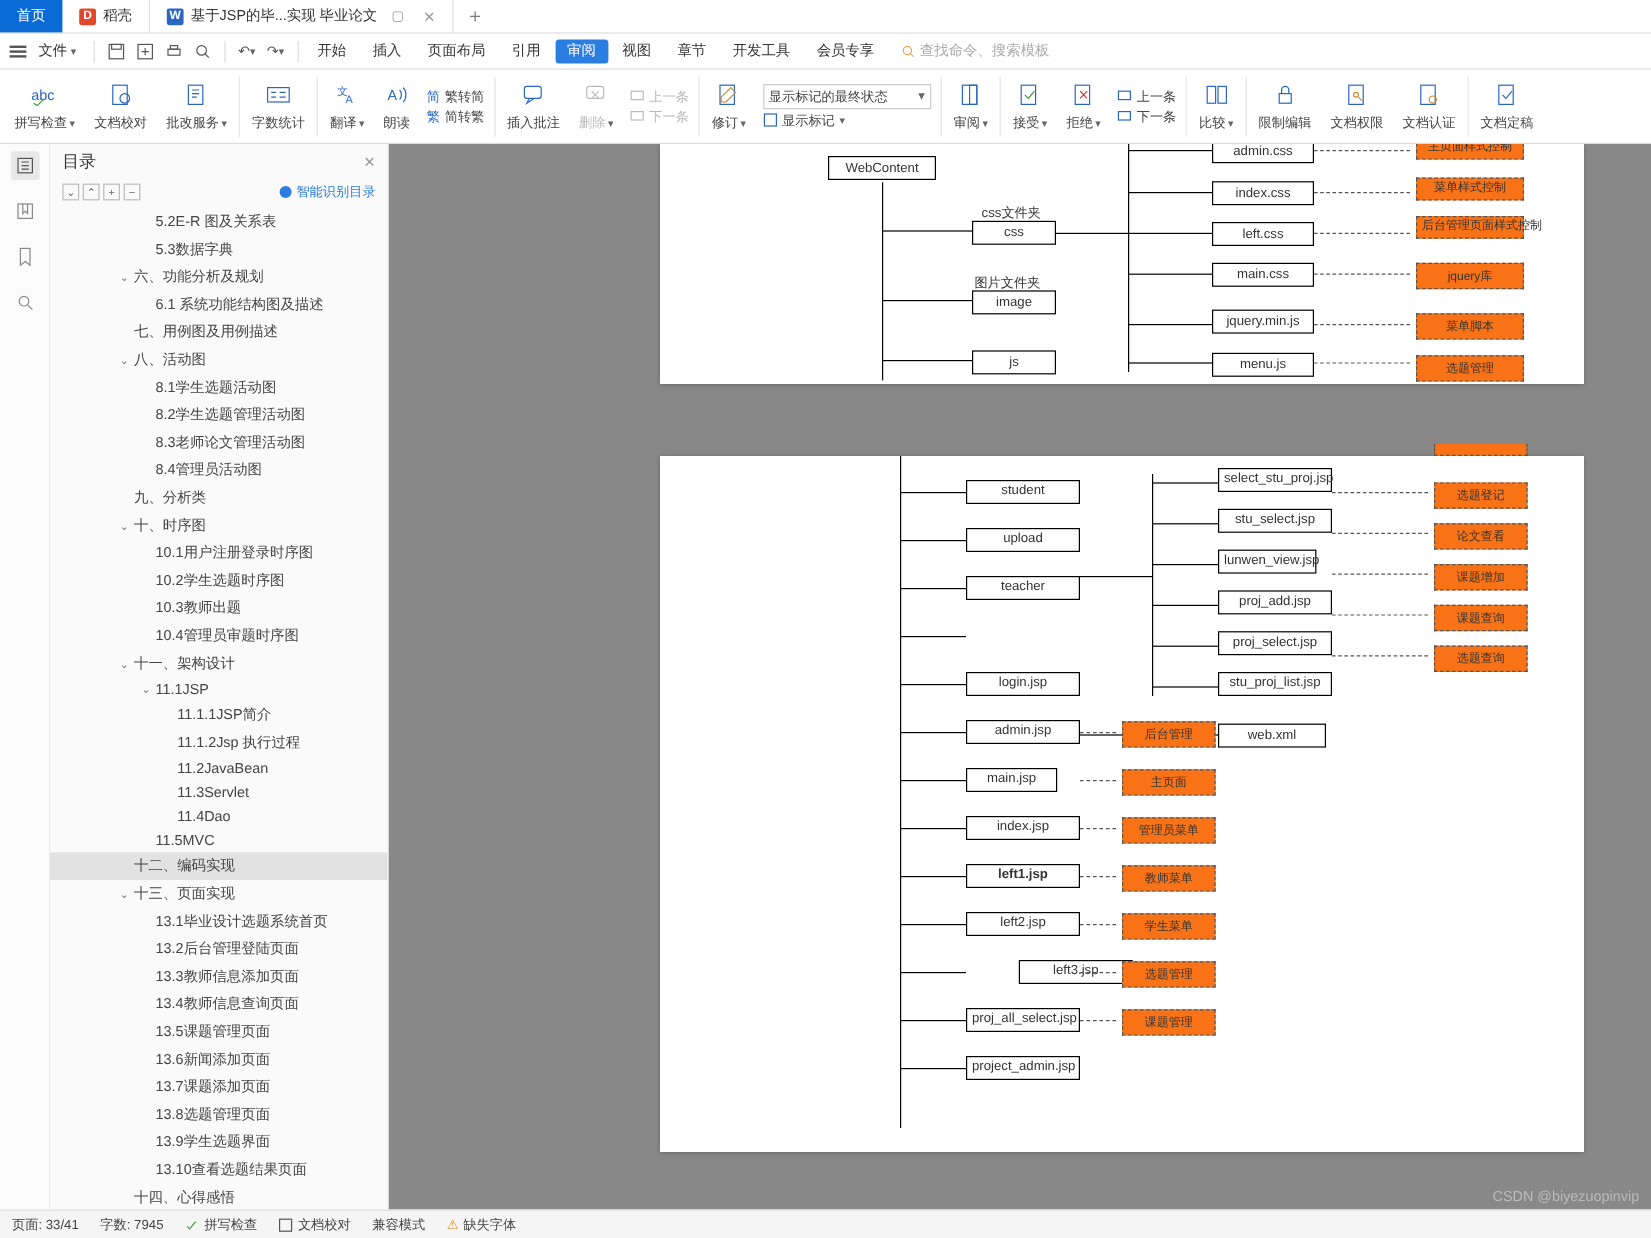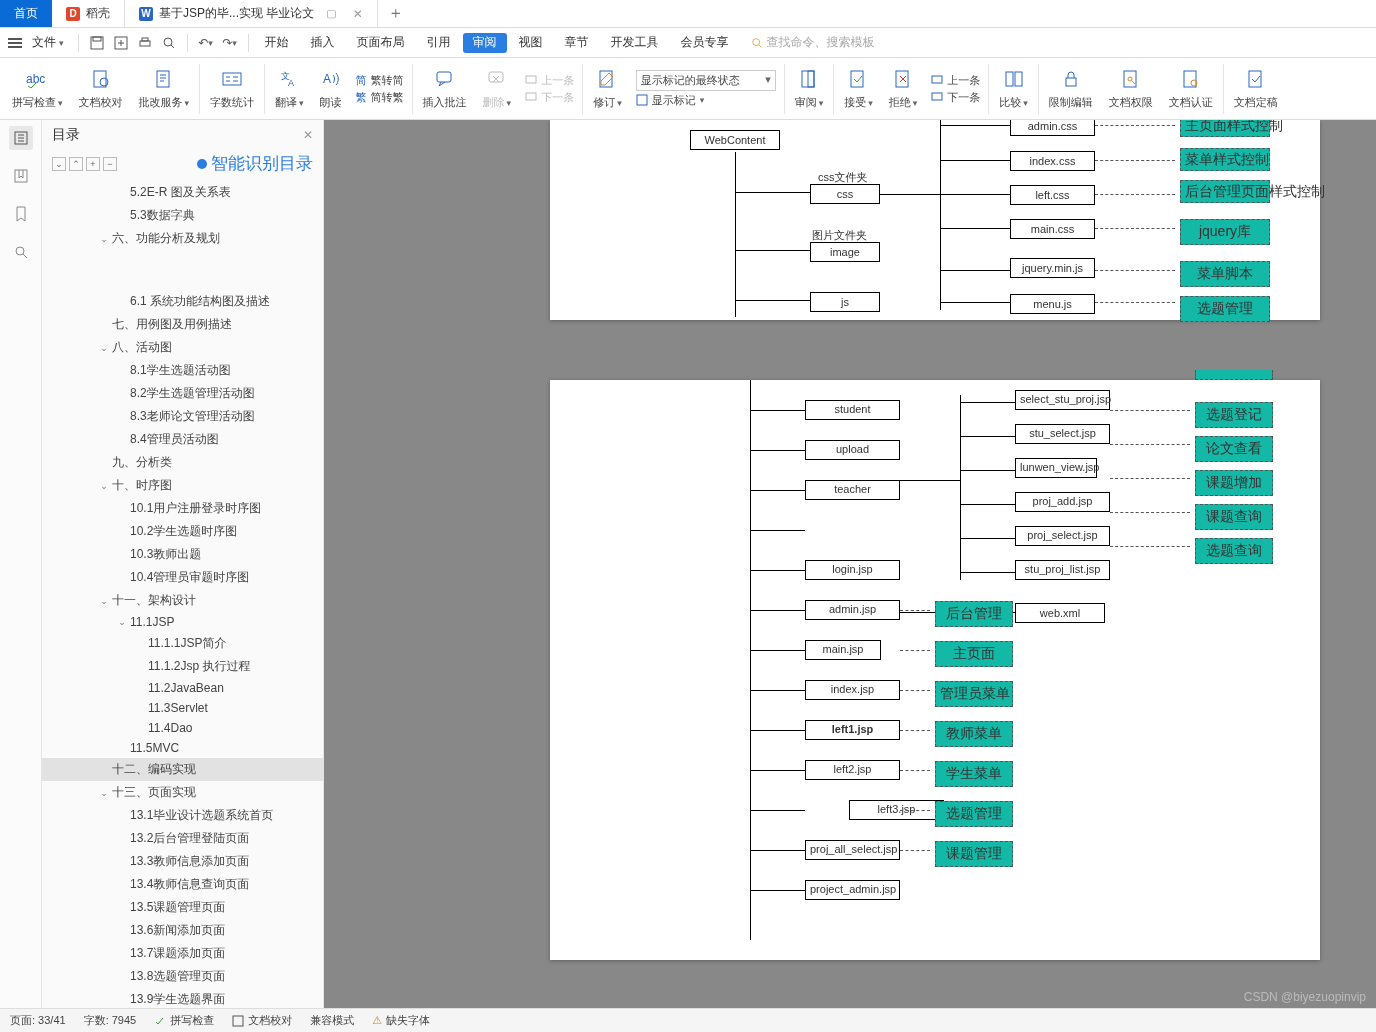--- a/index.html
+++ b/index.html
@@ -37,35 +37,35 @@
 .leftbar{width:42px;background:#fbfbfb;border-right:1px solid #e5e5e5;display:flex;flex-direction:column;align-items:center;padding-top:6px;gap:14px;}
 .leftbar .lico{width:24px;height:24px;display:flex;align-items:center;justify-content:center;color:#666;cursor:pointer;border-radius:3px;}
 .leftbar .lico.active{background:#e8e8e8;}
 .tocpanel{width:282px;border-right:1px solid #e5e5e5;display:flex;flex-direction:column;background:#fafafa;}
 .tochdr{display:flex;align-items:center;padding:6px 10px;justify-content:space-between;}
 .tochdr .ttl{font-size:14px;}
 .tochdr .x{color:#999;cursor:pointer;}
 .tocctl{display:flex;align-items:center;padding:2px 10px 6px;justify-content:space-between;}
 .tocctl .icons{display:flex;gap:3px;}
 .tocctl .icons span{width:14px;height:14px;border:1px solid #bbb;display:inline-flex;align-items:center;justify-content:center;font-size:9px;color:#666;cursor:pointer;}
-.tocctl .smart{color:#2a7de1;font-size:17px;display:flex;align-items:center;gap:4px;cursor:pointer;}
+.tocctl .smart{color:#2a7de1;font-size:11px;display:flex;align-items:center;gap:4px;cursor:pointer;}
 .tocctl .smart .dot{width:10px;height:10px;background:#2a7de1;border-radius:50%;}
 .toclist{flex:1;overflow:auto;position:relative;}
 .toclist::-webkit-scrollbar{width:10px;}
 .toclist::-webkit-scrollbar-thumb{background:#ccc;border-radius:5px;}
 .toci{padding:3px 6px 3px 0;font-size:12px;color:#444;white-space:nowrap;cursor:pointer;display:flex;align-items:center;}
 .toci.sel{background:#e2e2e2;}
 .toci .ar{width:12px;display:inline-block;text-align:center;color:#777;font-size:9px;margin-right:2px;}
 .docarea{flex:1;background:#888;overflow:auto;position:relative;padding:0 0 0 170px;}
 .page{background:#fff;margin:0 auto 30px;width:770px;position:relative;box-shadow:0 1px 4px rgba(0,0,0,.3);}
 .page1{height:200px;}
 .page2{height:580px;margin-top:60px;}
 .dbox{position:absolute;border:1px solid #000;font-size:11px;text-align:center;padding:3px 4px;background:#fff;white-space:nowrap;}
 .dlabel{position:absolute;font-size:11px;white-space:nowrap;}
-.ddash{position:absolute;border:1px dashed #555;font-size:14px;text-align:center;padding:3px 4px;background:#14b8a6;white-space:nowrap;}
+.ddash{position:absolute;border:1px dashed #555;font-size:10px;text-align:center;padding:3px 4px;background:#f97316;white-space:nowrap;}
 .hline{position:absolute;height:1px;background:#000;}
 .vline{position:absolute;width:1px;background:#000;}
 .hdash{position:absolute;border-top:1px dashed #555;height:0;}
 .statusbar{position:absolute;bottom:0;left:0;right:0;height:24px;background:#f5f5f5;border-top:1px solid #ddd;display:flex;align-items:center;padding:0 10px;gap:18px;font-size:11px;color:#444;}
 .statusbar .sitem{display:flex;align-items:center;gap:4px;cursor:pointer;}
 .watermark{position:absolute;right:10px;bottom:28px;color:#bbb;font-size:12px;}
 svg{display:block;}
 </style>
 </head>
 <body>
@@ -439,21 +439,21 @@
           <span>5.2E-R 图及关系表</span>
         </div>
         <div class="toci" style="padding-left: 74px;">
           <span class="ar"></span>
           <span>5.3数据字典</span>
         </div>
         <div class="toci" style="padding-left: 56px;">
           <span class="ar">⌄</span>
           <span>六、功能分析及规划</span>
         </div>
-        <div class="toci" style="padding-left: 74px; margin-top: 40px;">
+        <div class="toci" style="padding-left: 74px;">
           <span class="ar"></span>
           <span>6.1 系统功能结构图及描述</span>
         </div>
         <div class="toci" style="padding-left: 56px;">
           <span class="ar"></span>
           <span>七、用例图及用例描述</span>
         </div>
         <div class="toci" style="padding-left: 56px;">
           <span class="ar">⌄</span>
           <span>八、活动图</span>

